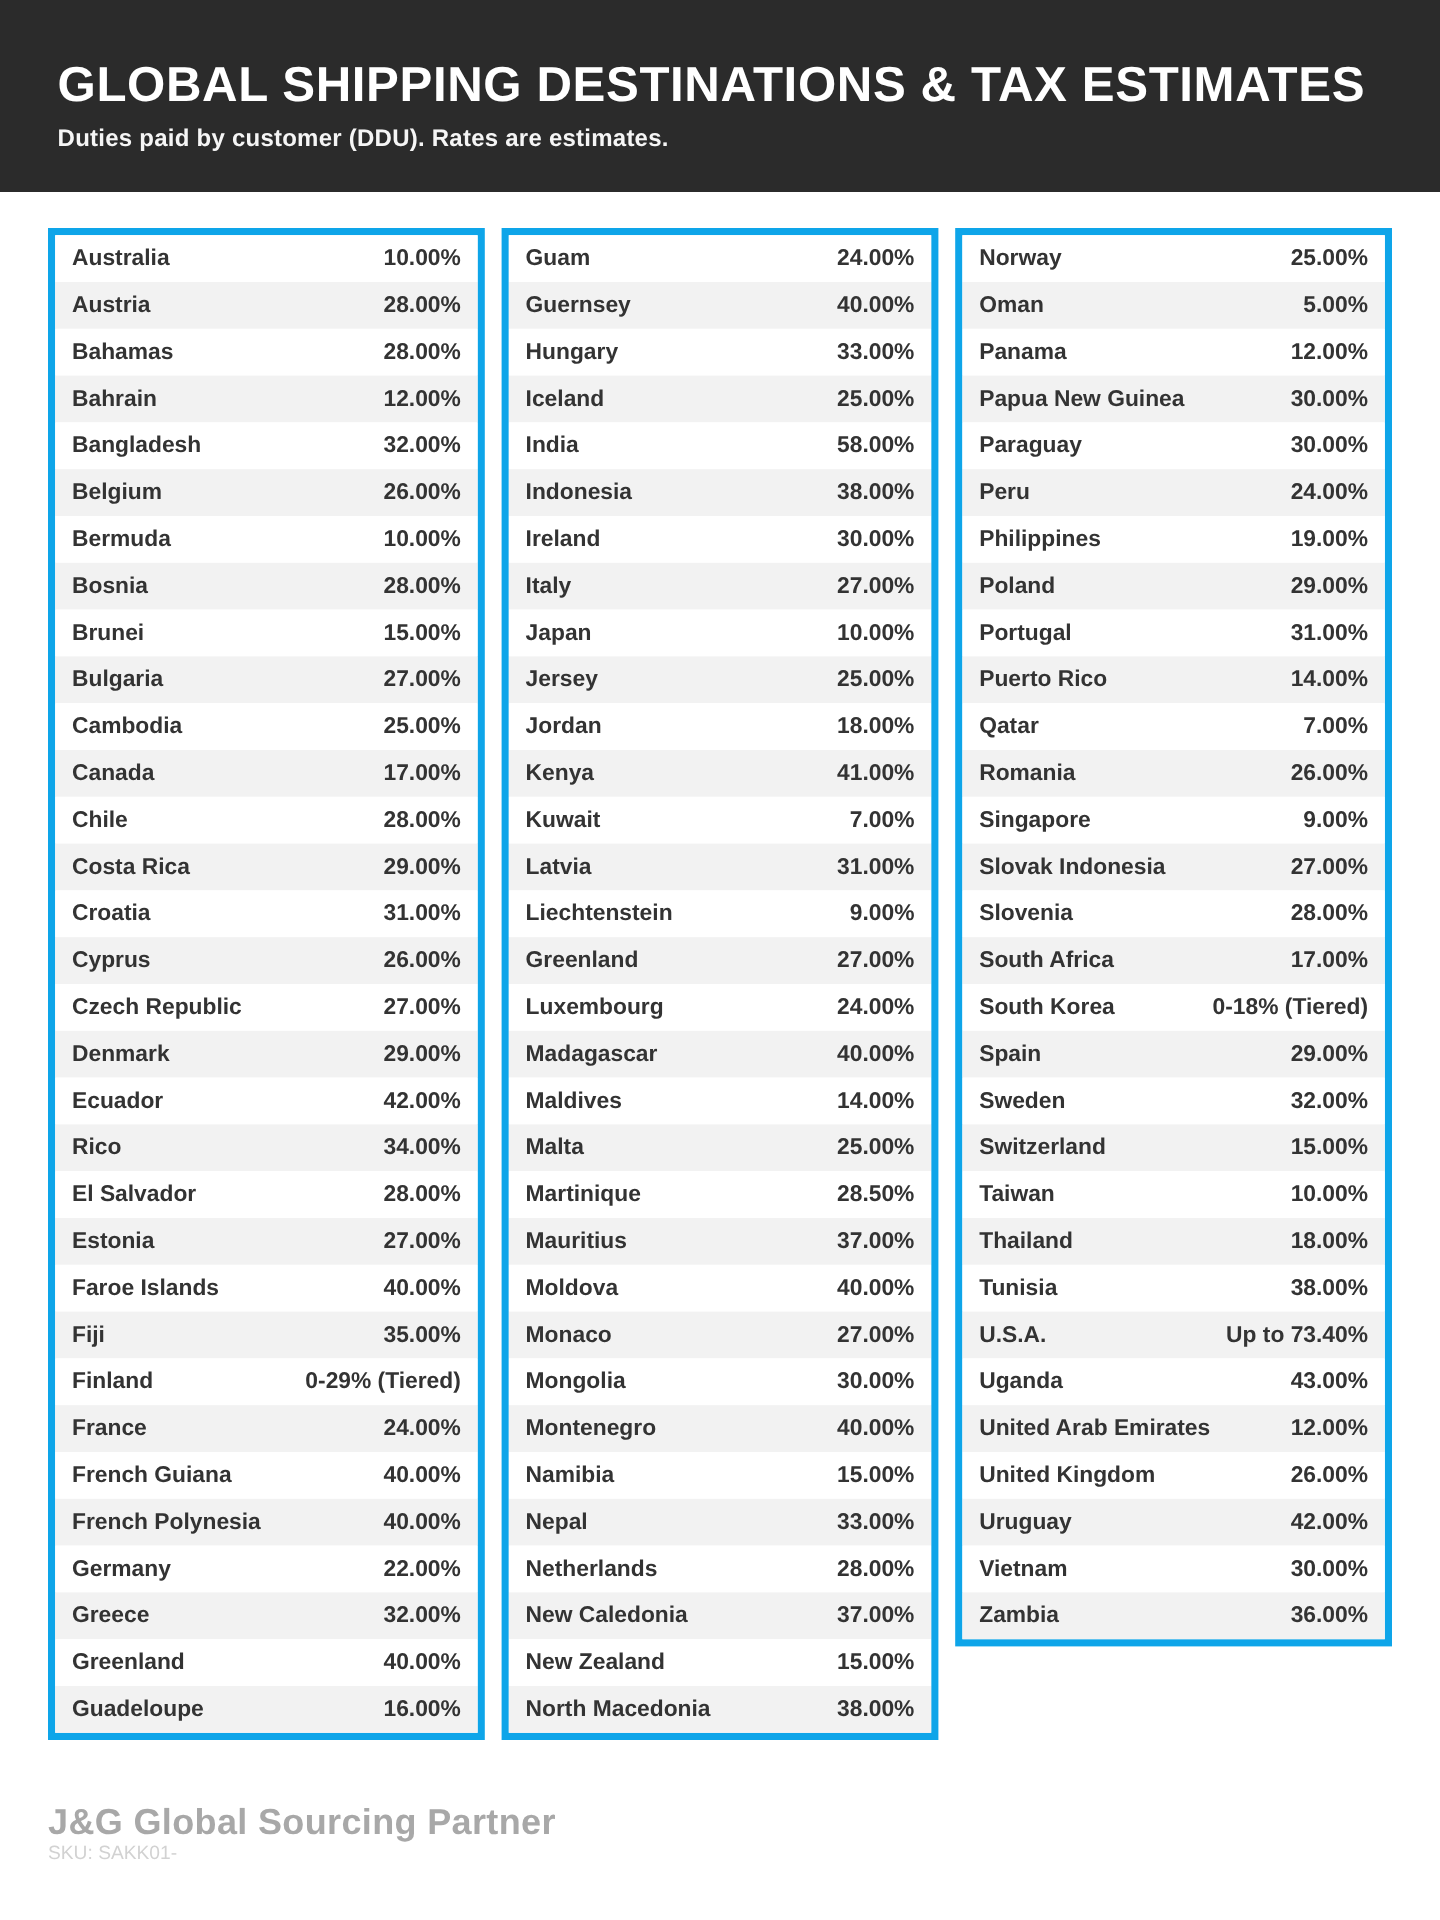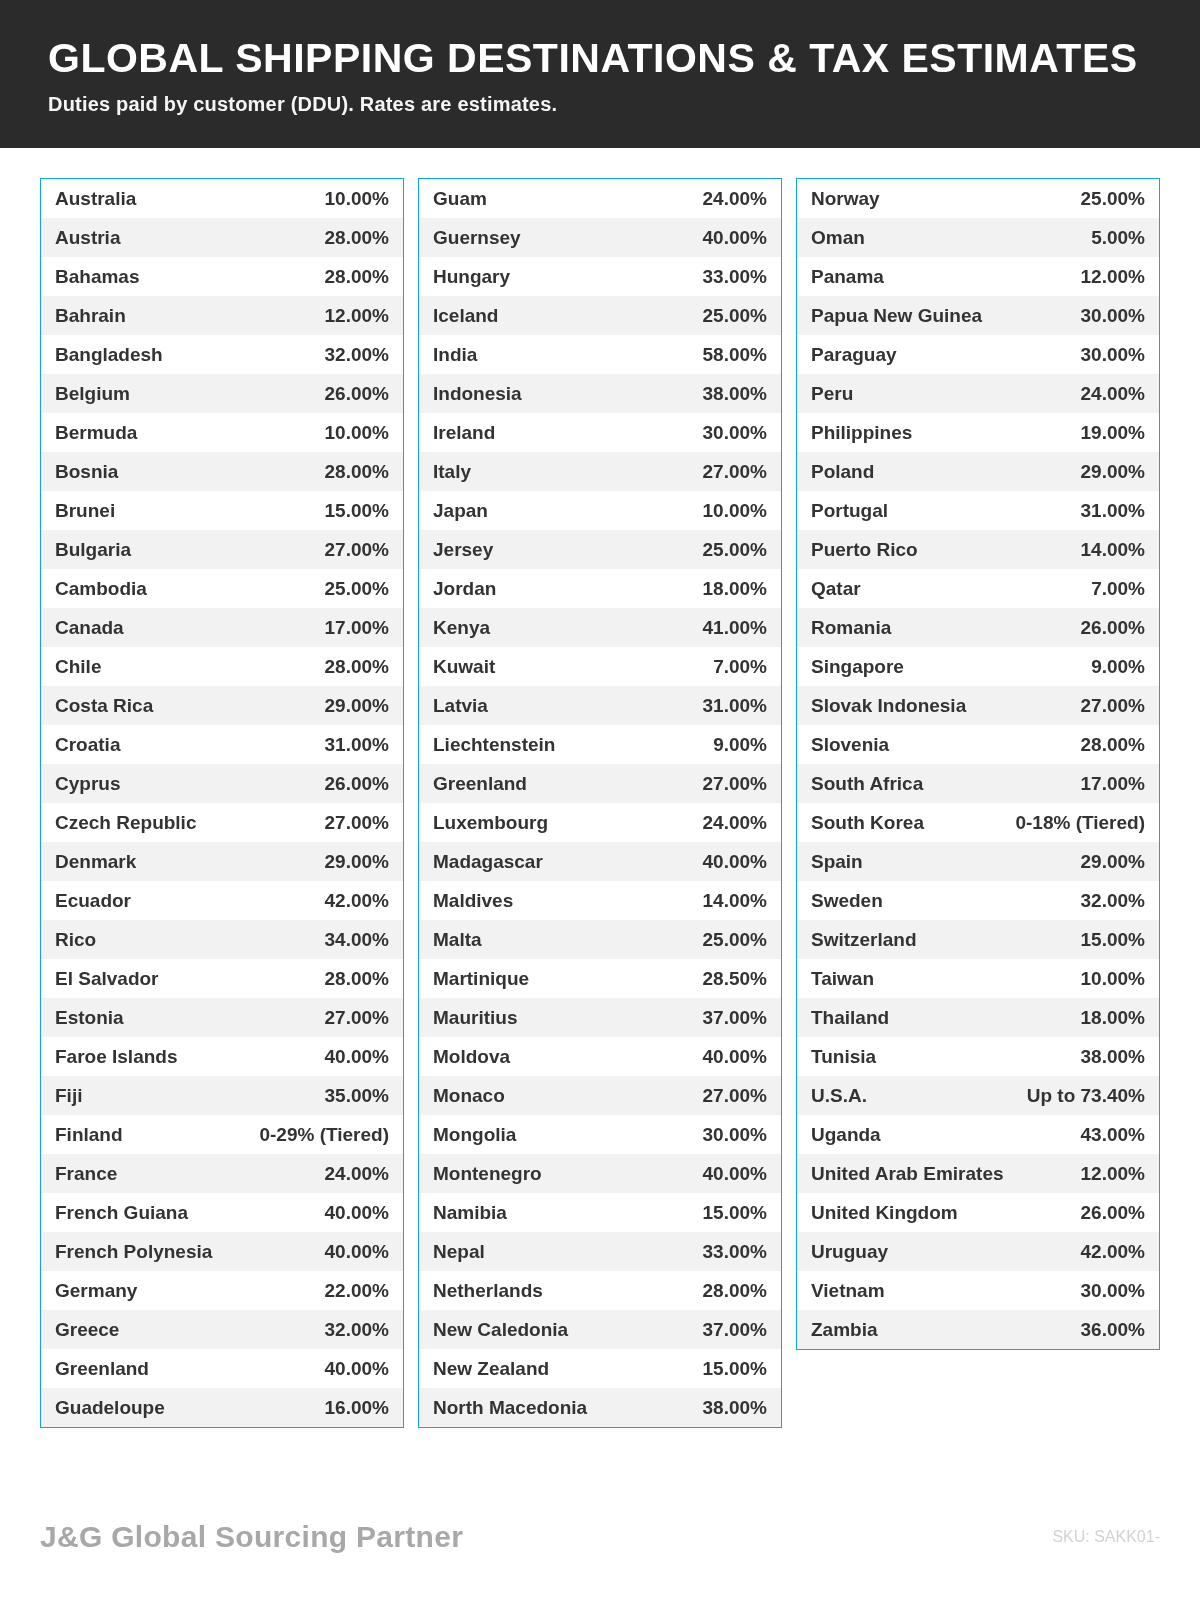--- a/index.html
+++ b/index.html
@@ -8,21 +8,21 @@
     width: 1200px;
     height: 1600px;
     background: #ffffff;
     font-family: "Liberation Sans", sans-serif;
     position: relative;
     overflow: hidden;
   }
   .header {
     background: #2b2b2b;
     color: #ffffff;
-    padding: 36px 48px 32px 48px;
+    padding: 48px 48px 32px 48px;
   }
   .header-title {
     font-size: 41px;
     font-weight: bold;
     letter-spacing: 0.5px;
     line-height: 1.1;
   }
   .header-subtitle {
     font-size: 20px;
     font-weight: bold;
@@ -31,21 +31,21 @@
     letter-spacing: 0.2px;
   }
   .tables {
     display: flex;
     gap: 14px;
     padding: 30px 40px 0 40px;
     align-items: flex-start;
   }
   .col {
     flex: 1;
-    border: 1px solid #0ea5e9;
+    border: 6px solid #0ea5e9;
     background: #ffffff;
   }
   .row {
     display: flex;
     justify-content: space-between;
     align-items: center;
     height: 39px;
     padding: 0 14px;
     font-size: 19px;
     font-weight: bold;
@@ -55,22 +55,23 @@
   .row:nth-child(odd)  { background: #ffffff; }
   .row .country { white-space: nowrap; }
   .row .rate { white-space: nowrap; text-align: right; }
   .footer {
     position: absolute;
     left: 0;
     right: 0;
     bottom: 0;
     display: flex;
     justify-content: space-between;
-    align-items: center;
+    align-items: flex-start;
     padding: 0 40px 46px 40px;
+    flex-direction: column;
   }
   .footer-brand {
     color: #a8a8a8;
     font-size: 30px;
     font-weight: bold;
     letter-spacing: 0.3px;
   }
   .footer-sku {
     color: #d2d2d2;
     font-size: 16px;

